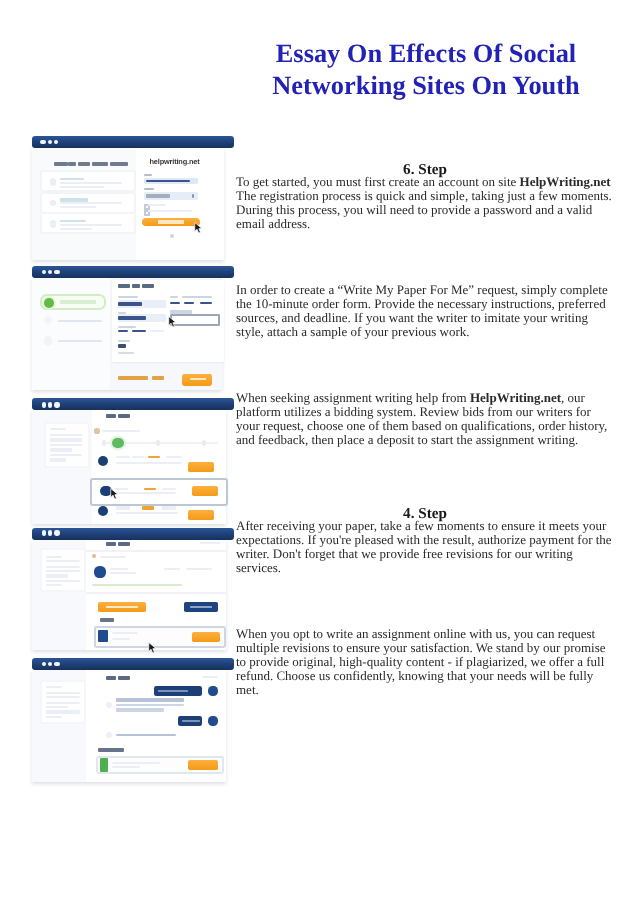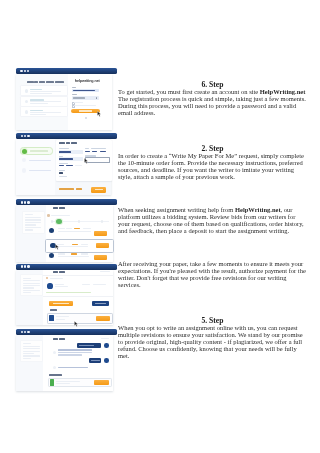--- a/index.html
+++ b/index.html
@@ -26,20 +26,21 @@
   .lbl.teal{background:#cfe2ea;}
   .btn-o{position:absolute;background:linear-gradient(180deg,#fbb040,#f59a16);border-radius:1.6px;}
   .btn-b{position:absolute;background:#1d4381;border-radius:1.2px;}
   .card{position:absolute;background:#fff;border:0.3px solid #f2f4f8;border-radius:1.4px;}
   .circ{position:absolute;border-radius:50%;}
 </style>
 </head>
 <body>
 
 <div class="page">
+  <div class="title">Essay On Effects Of Social Networking Sites On Youth</div>
   <div class="shots">
 
     <div class="win" id="w1" style="left:16px;top:68px;width:100.5px;height:60px;">
       <div class="win-bar" style="width:100.5px">
         <span class="dot" style="left:4.3px"></span>
         <span class="dot" style="left:7.5px"></span>
         <span class="dot" style="left:11.1px"></span>
       </div>
       <div class="win-body" style="left:0;top:6.2px;width:96px;height:55.5px;background:#fbfcfe">
         <div style="position:absolute;left:0;top:0;width:51.5px;height:55.5px;background:#f8fafc">
@@ -331,27 +332,26 @@
         </div>
       </div>
     </div>
   </div>
   <div class="steps">
     <div class="step" style="margin-top:0">
       <div class="step-h">6. Step</div>
       <p class="step-p"><span>To get started, you must first create an account on site </span><b>HelpWriting.net</b><span> The registration process is quick and simple, taking just a few moments. During this process, you will need to provide a password and a valid email address.</span></p>
     </div>
     <div class="step" style="margin-top:26.4px">
-      <div class="step-h">2. Step</div>
       <p class="step-p"><span>In order to create a “Write My Paper For Me” request, simply complete the 10-minute order form. Provide the necessary instructions, preferred sources, and deadline. If you want the writer to imitate your writing style, attach a sample of your previous work.</span><b></b><span></span></p>
     </div>
     <div class="step" style="margin-top:26.4px">
       <p class="step-p"><span>When seeking assignment writing help from </span><b>HelpWriting.net</b><span>, our platform utilizes a bidding system. Review bids from our writers for your request, choose one of them based on qualifications, order history, and feedback, then place a deposit to start the assignment writing.</span></p>
     </div>
     <div class="step" style="margin-top:26.4px">
+      <div class="step-h">4. Step</div>
       <p class="step-p"><span>After receiving your paper, take a few moments to ensure it meets your expectations. If you're pleased with the result, authorize payment for the writer. Don't forget that we provide free revisions for our writing services.</span><b></b><span></span></p>
     </div>
     <div class="step" style="margin-top:26.4px">
-      <div class="step-h">5. Step</div>
       <p class="step-p"><span>When you opt to write an assignment online with us, you can request multiple revisions to ensure your satisfaction. We stand by our promise to provide original, high-quality content - if plagiarized, we offer a full refund. Choose us confidently, knowing that your needs will be fully met.</span><b></b><span></span></p>
     </div>
   </div>
 </div>
 
 </body></html>

